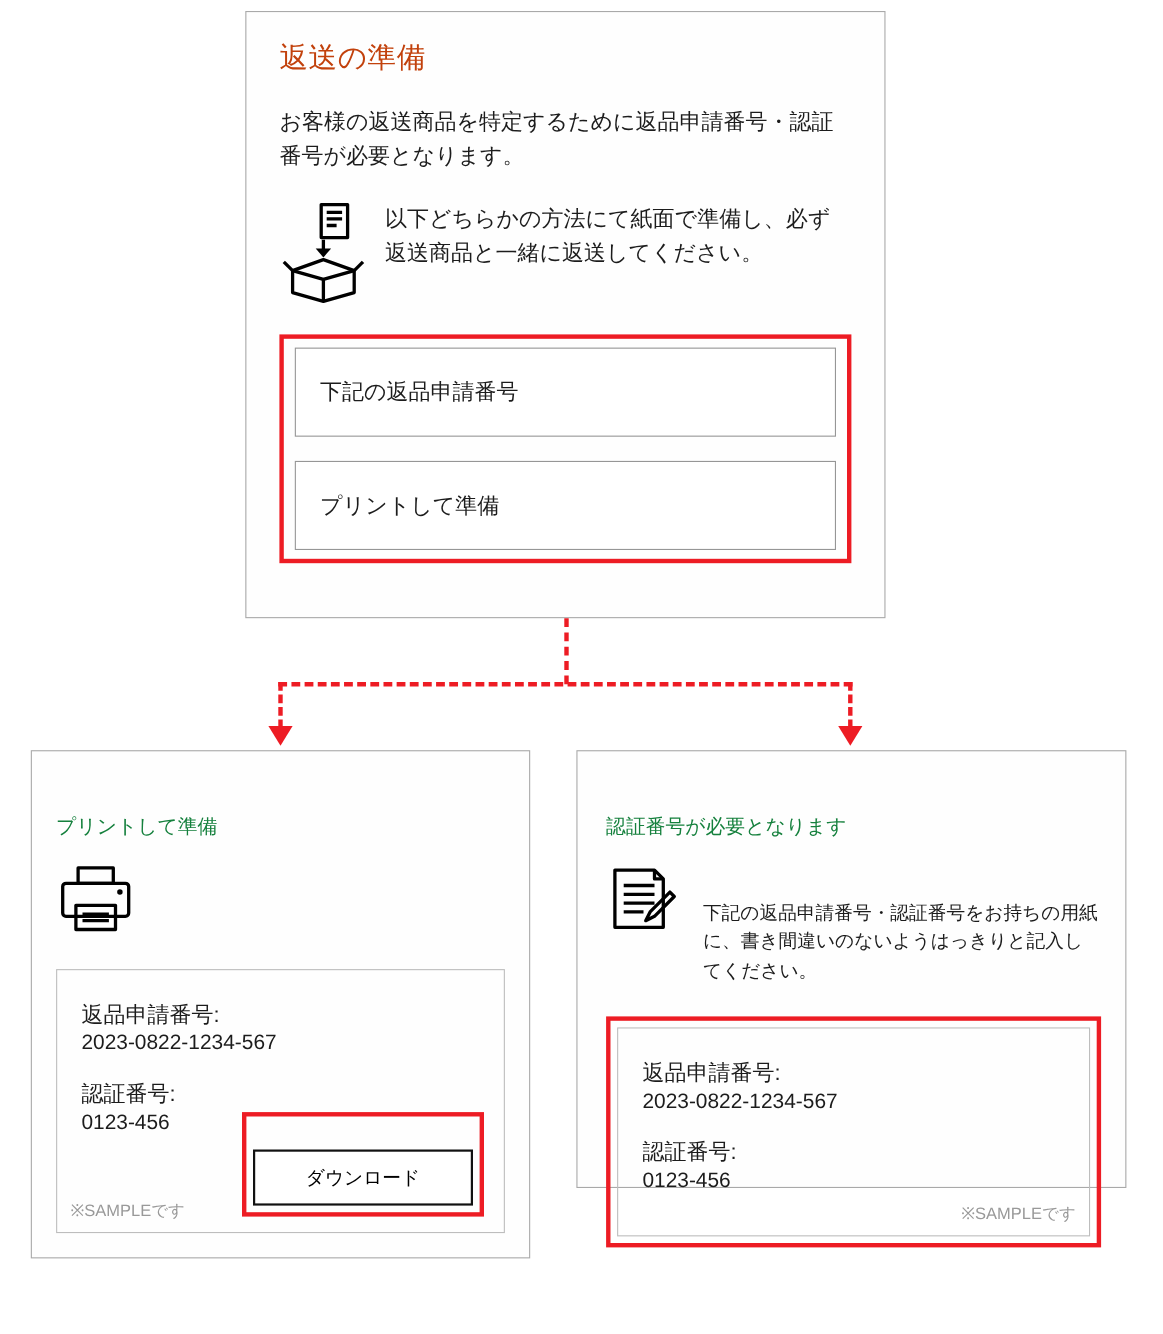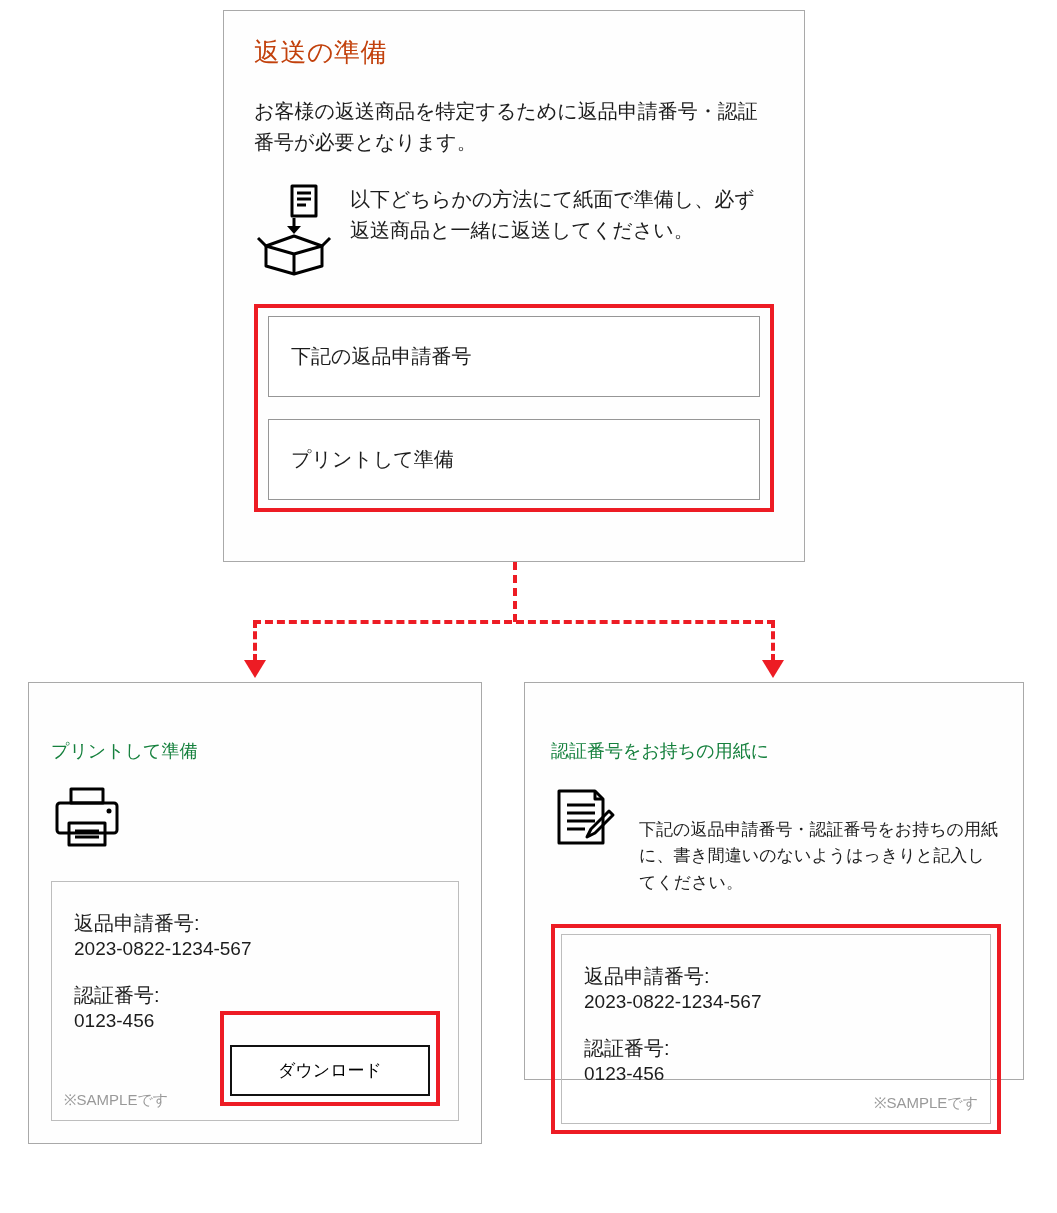--- a/index.html
+++ b/index.html
@@ -214,21 +214,21 @@
     <div class="lbl">認証番号:</div>
     <div class="val">0123-456</div>
     <div class="small-note note-bl">※SAMPLEです</div>
     <div class="dl-btn-wrap">
       <div class="dl-btn">ダウンロード</div>
     </div>
   </div>
 </div>
 
 <div class="card card-right">
-  <div class="sub-title">認証番号をお持ちの用紙に</div>
+  <div class="sub-title">認証番号が必要となります</div>
   <div class="row" style="gap:22px;">
     <div class="icon-wrap">
       <svg width="66" height="64" viewBox="0 0 66 64" fill="none" stroke="#000" stroke-width="3" stroke-linejoin="round">
         <path d="M8 6 h36 l8 8 v44 h-44 Z"></path>
         <path d="M44 6 v8 h8"></path>
         <line x1="16" y1="20" x2="44" y2="20"></line>
         <line x1="16" y1="28" x2="44" y2="28"></line>
         <line x1="16" y1="36" x2="44" y2="36"></line>
         <line x1="16" y1="44" x2="34" y2="44"></line>
         <path d="M58 26 l-18 18 l-4 8 l8 -4 l18 -18 Z"></path>

